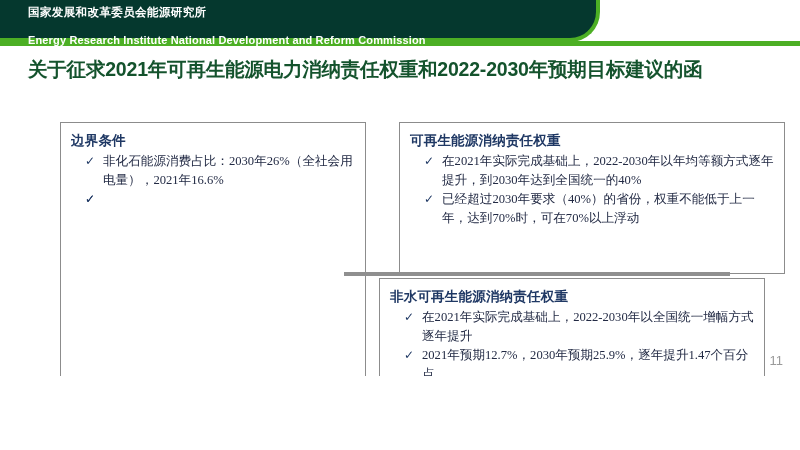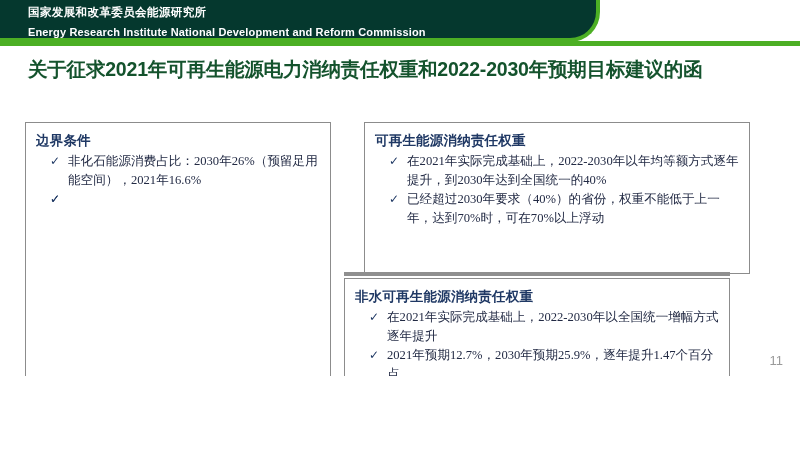--- a/index.html
+++ b/index.html
@@ -56,21 +56,21 @@
     font-weight: bold;
     letter-spacing: 0.4px;
     line-height: 16px;
     white-space: nowrap;
   }
   .header-en {
     font-size: 11px;
     font-weight: bold;
     letter-spacing: 0.15px;
     line-height: 16px;
-    margin-top: 4px;
+    margin-top: 12px;
     white-space: nowrap;
   }
 
   
   .slide-title {
     position: absolute;
     left: 28px; top: 56px;
     width: 720px;
     font-family: "Liberation Sans", sans-serif;
     font-weight: bold;
@@ -79,20 +79,21 @@
     color: #14532d;
     letter-spacing: -0.2px;
   }
 
   
   .box {
     position: absolute;
     box-sizing: border-box;
     background: #ffffff;
     border: 1px solid #8c8c8c;
+    margin-left: 35px;
   }
   .box-left {
     left: 25px; top: 122px;
     width: 306px; height: 276px;
   }
   .box-tr {
     left: 364px; top: 122px;
     width: 386px; height: 152px;
   }
   .box-br {
@@ -168,21 +169,21 @@
     <div class="header-en">Energy Research Institute National Development and Reform Commission</div>
   </div>
 
   <div class="slide-title">关于征求2021年可再生能源电力消纳责任权重和2022-2030年预期目标建议的函</div>
 
   <div class="box box-left">
     <div class="box-title">边界条件</div>
     <ul class="checklist">
       <li>
         <span class="tick">✓</span>
-        <span>非化石能源消费占比：2030年26%（预留足用能空间），2021年16.6%</span>
+        <span>非化石能源消费占比：2030年26%（全社会用电量），2021年16.6%</span>
       </li>
       <li>
         <span class="tick">✓</span>
       </li>
       <li>
         <span class="tick">✓</span>
       </li>
     </ul>
   </div>
 

